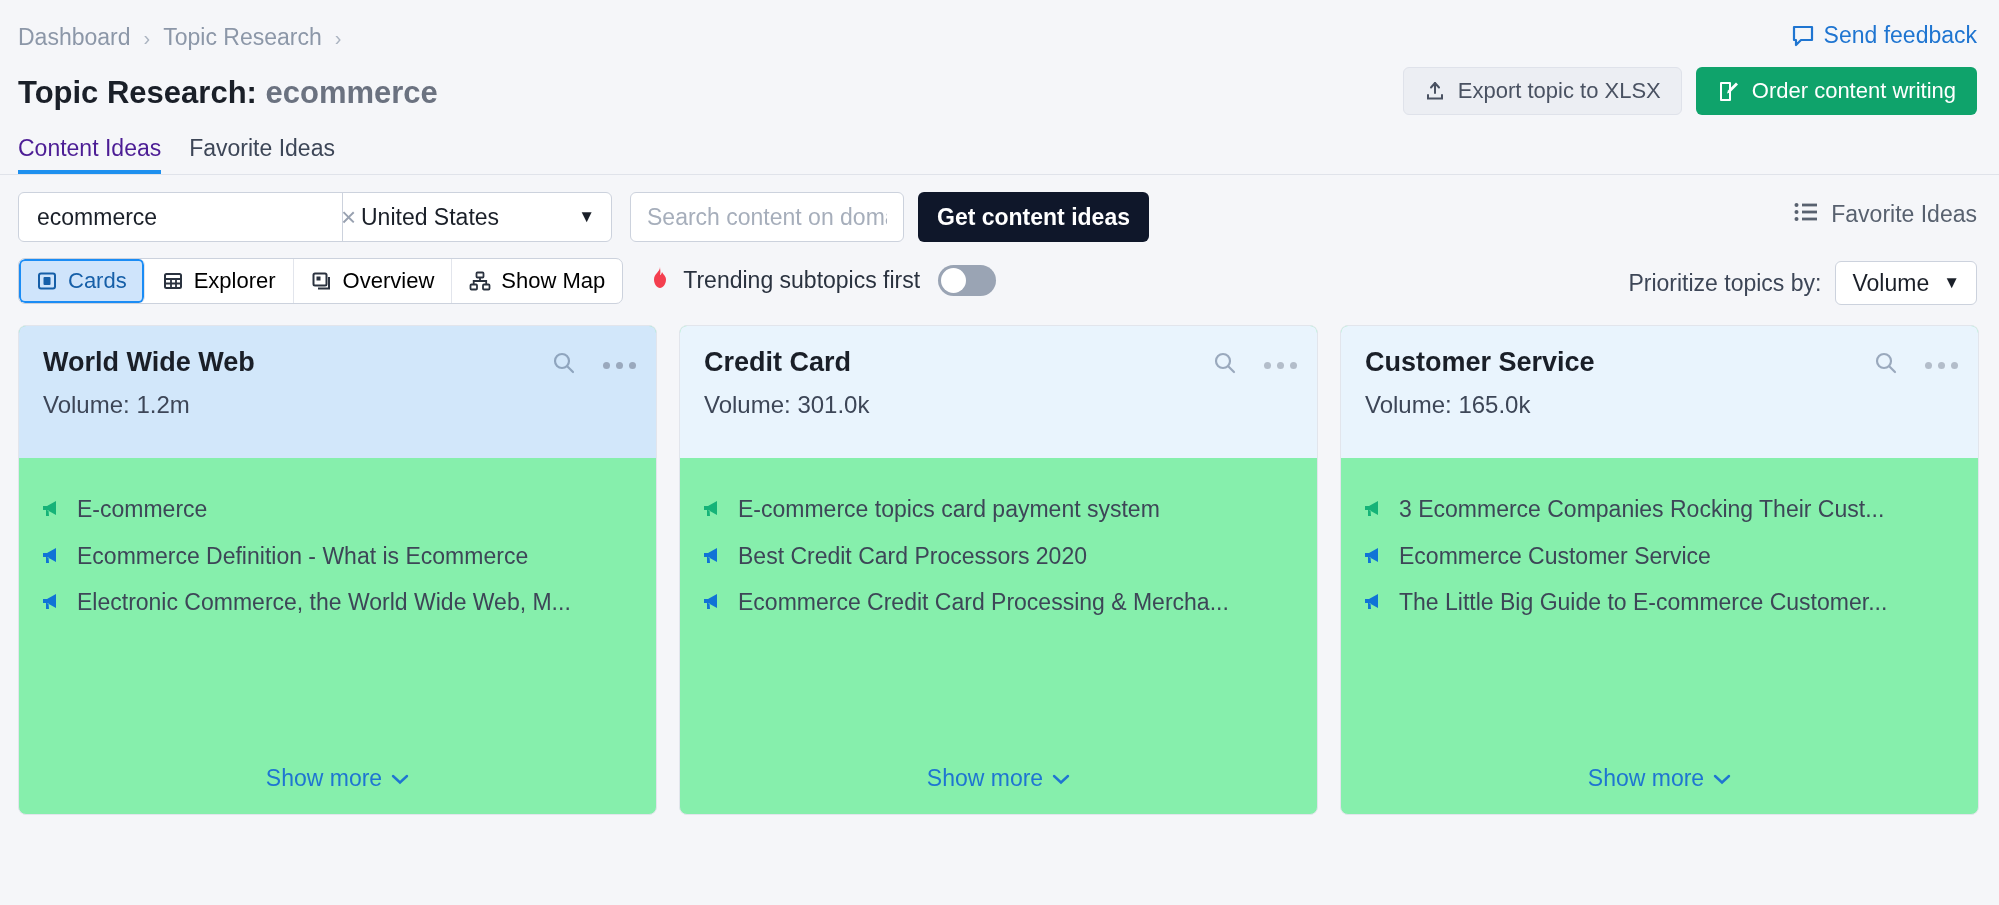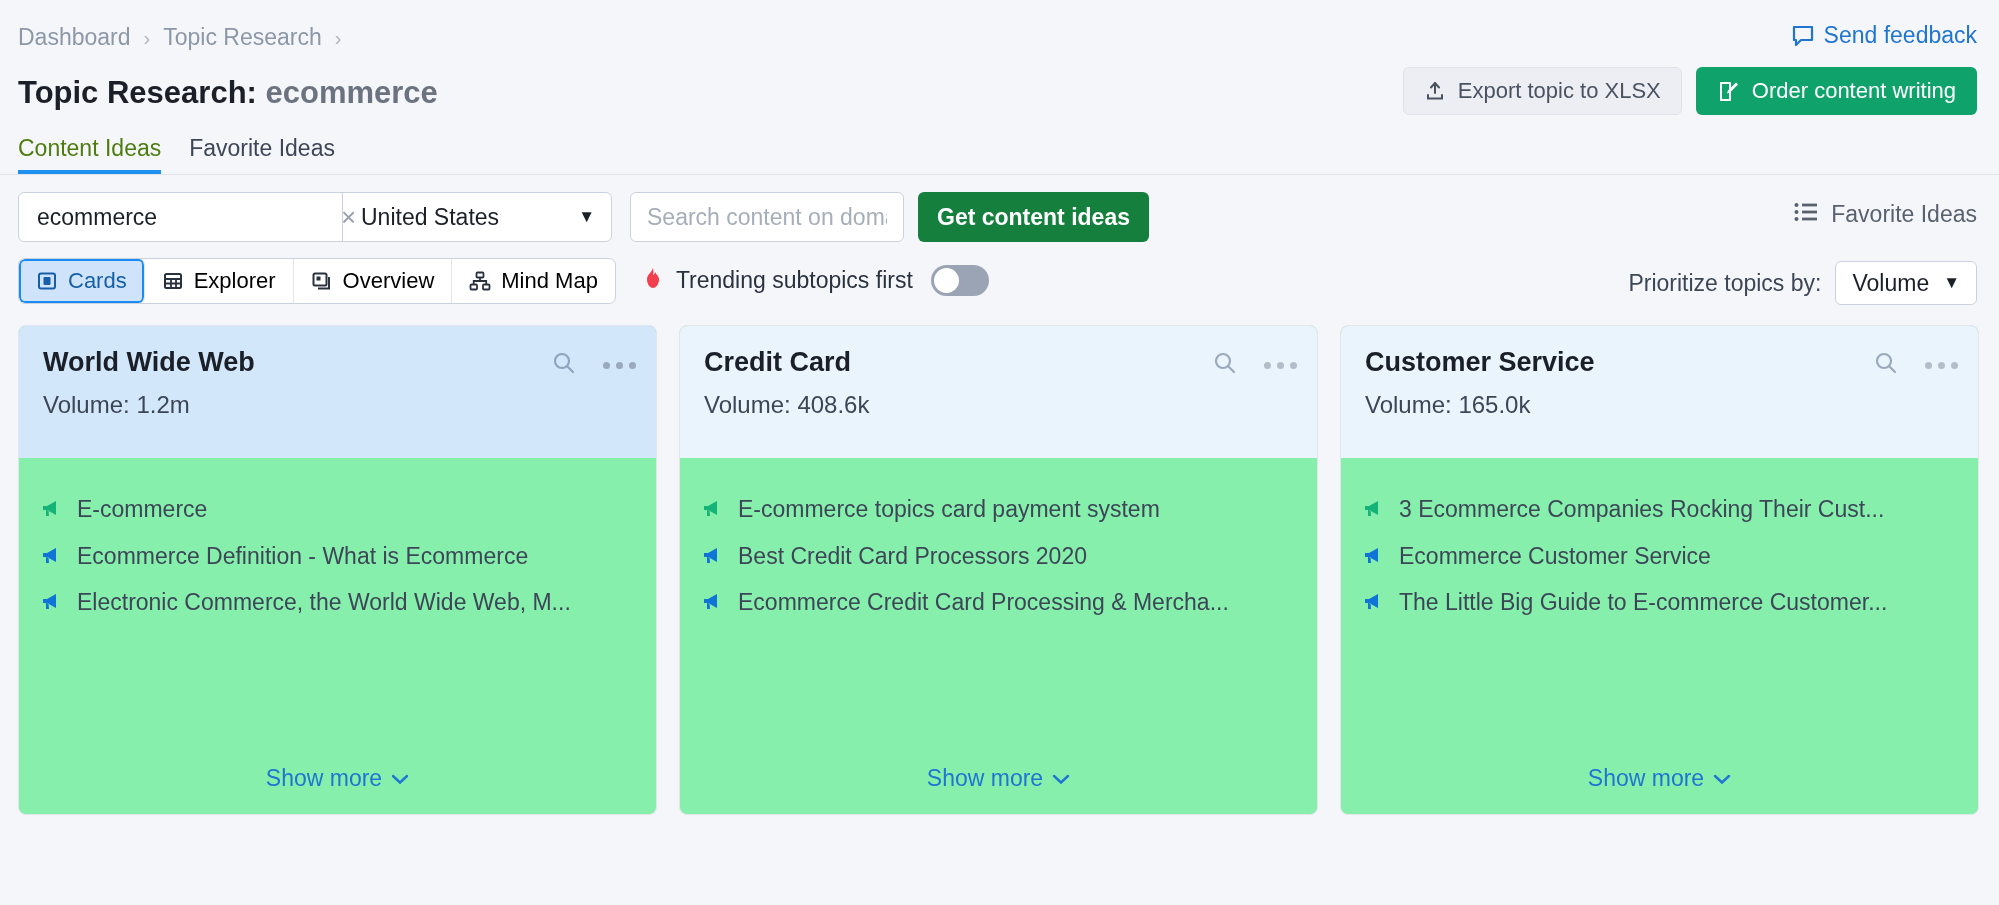--- a/index.html
+++ b/index.html
@@ -70,21 +70,21 @@
     border-bottom: 1px solid #e0e3ea;
     padding-left: 18px;
     display: flex; align-items: flex-end; gap: 28px;
     height: 46px;
   }
   .tab {
     font-size: 23px; color: #3d4657; cursor: pointer;
     padding-bottom: 10px; border-bottom: 4px solid transparent;
     line-height: 1;
   }
-  .tab.active { color: #4d7c0f; border-bottom-color: #1e90ef; }
+  .tab.active { color: #4c1d95; border-bottom-color: #1e90ef; }
 
   
   .filter-row {
     display: flex; align-items: center;
     padding: 22px 22px 0 18px; position: relative;
     height: 62px;
   }
   .combo {
     display: flex; align-items: stretch;
     height: 50px; border: 1px solid #ccd2dd;
@@ -116,21 +116,21 @@
     margin-left: 18px; width: 274px; height: 50px;
     border: 1px solid #ccd2dd; border-radius: 6px;
     background: #fff; padding: 0 16px;
     font-size: 23px; color: #1a1f28; outline: none;
     font-family: "Liberation Sans", sans-serif;
   }
   .domain-input::placeholder { color: #a6aebb; }
 
   .btn-get {
     margin-left: 14px; height: 50px; padding: 0 19px;
-    background: #15803d; color: #fff;
+    background: #0f172a; color: #fff;
     border: none; border-radius: 6px;
     font-size: 23px; font-weight: bold; cursor: pointer;
     font-family: "Liberation Sans", sans-serif;
   }
 
   .fav-ideas {
     position: absolute; right: 22px; top: 26px;
     display: flex; align-items: center; gap: 13px;
     color: #58616f; font-size: 23px; cursor: pointer;
   }
@@ -362,21 +362,21 @@
     </div>
     <div class="seg-item">
       <span>
         <svg width="22" height="22" viewBox="0 0 22 22">
           <rect x="7.5" y="2.5" width="7" height="5" rx="1" fill="none" stroke="#2a323f" stroke-width="1.8"></rect>
           <rect x="1.5" y="14.5" width="6.5" height="5" rx="1" fill="none" stroke="#2a323f" stroke-width="1.8"></rect>
           <rect x="14" y="14.5" width="6.5" height="5" rx="1" fill="none" stroke="#2a323f" stroke-width="1.8"></rect>
           <path d="M11 7.5 V11 M4.7 14.5 V11 H17.2 V14.5" fill="none" stroke="#2a323f" stroke-width="1.8"></path>
         </svg>
       </span>
-      <span>Mind Map</span>
+      <span>Show Map</span>
     </div>
   </div>
 
   <div class="trending">
     <span>
       <svg width="22" height="24" viewBox="0 0 22 24">
         <path d="M11 1 C11 6 5 7.5 5 13.5 C5 18 8 22 11 22 C14 22 17 18 17 13.5 C17 10 14.5 9 13 6 C12.6 8.5 11 9 11 9 C12 6 11 3 11 1 Z" fill="#f43f4f"></path>
       </svg>
     </span>
     <span>Trending subtopics first</span>
@@ -438,21 +438,21 @@
       <span>Show more</span>
       <svg width="18" height="12" viewBox="0 0 18 12">
           <path d="M2 3 L9 9.5 L16 3" fill="none" stroke="#1f75d1" stroke-width="2.4" stroke-linecap="round"></path>
         </svg>
     </div>
   </div>
 
   <div class="card">
     <div class="card-head light">
       <div class="card-title">Credit Card</div>
-      <div class="card-volume">Volume: 408.6k</div>
+      <div class="card-volume">Volume: 301.0k</div>
       <div class="card-head-icons">
         <span class="icon-btn">
           <svg width="26" height="26" viewBox="0 0 26 26">
             <circle cx="11" cy="11" r="7" fill="none" stroke="#9aa9bd" stroke-width="2.2"></circle>
             <path d="M16.2 16.2 L22 22" stroke="#9aa9bd" stroke-width="2.2" stroke-linecap="round"></path>
           </svg>
         </span>
         <span class="dots">
             <i></i>
             <i></i>

